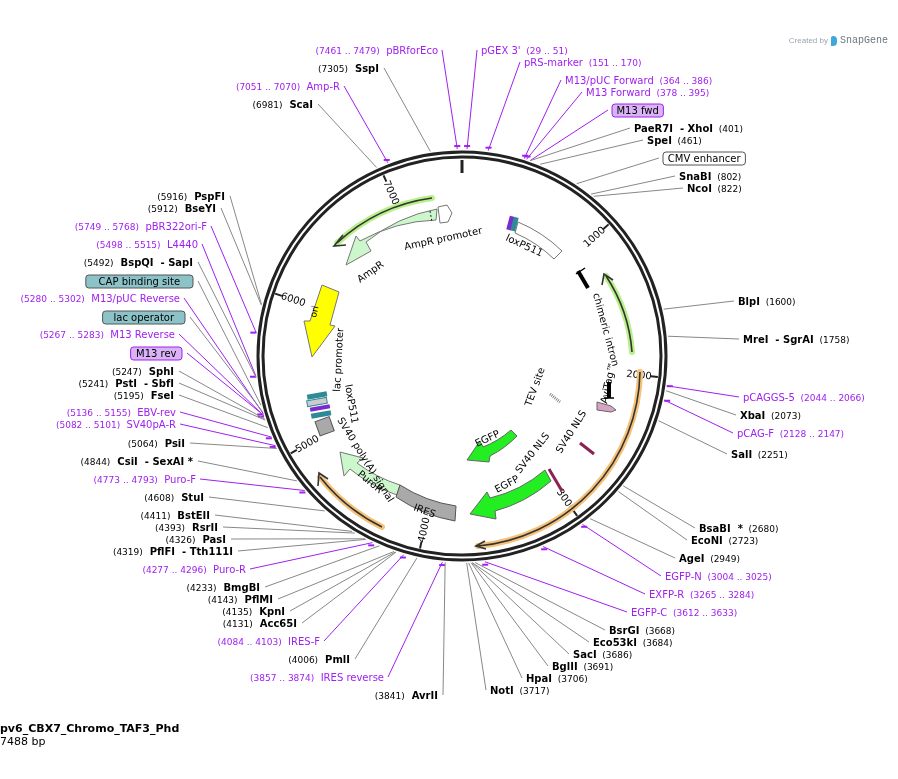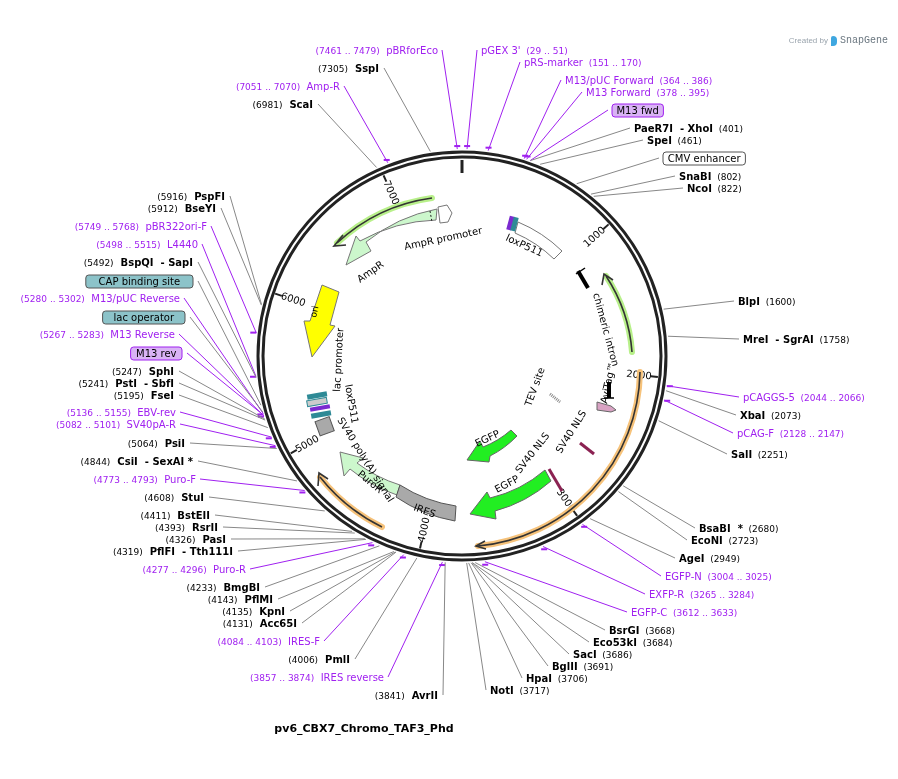--- a/index.html
+++ b/index.html
@@ -1,21 +1,21 @@
 <!DOCTYPE html>
 <html><head>
 <meta charset="utf-8">
 <style>
   html, body { margin:0; padding:0; background:#ffffff; }
   body { width:898px; height:779px; position:relative; overflow:hidden; font-family:"DejaVu Sans", sans-serif; }
   #map { position:absolute; left:0; top:0; width:898px; height:779px; }
   .credit { position:absolute; right:10px; top:3px; font-size:8px; color:#9aa4ad; font-family:"Liberation Sans", sans-serif; display:flex; align-items:center; gap:3px;margin-top:32px; }
   .credit .brand { font-size:10px; color:#6b7780;font-family:Liberation Mono, monospace; }
   .credit .logo { width:6px; height:10px; background:#3fa7e0; border-radius:2px 4px 4px 0; display:inline-block; }
-  .title-block { position:absolute; left:0; width:728px; top:722px; text-align:center; }
+  .title-block { position:absolute; left:0; width:728px; top:722px; }
   .title-block .name { font-weight:bold; font-size:11px; color:#000; }
   .title-block .len { font-size:11px; color:#000; }
   svg text { font-family:"DejaVu Sans", sans-serif; }
 </style>
 </head>
 <body>
 
 <div class="credit">
   <span>Created by</span>
   <span class="logo"></span>
@@ -412,13 +412,14 @@
         <text x="384" y="681" font-size="10" text-anchor="end"><tspan font-weight="normal" fill="#a020f0" font-size="9">(3857 .. 3874)</tspan><tspan font-weight="normal" fill="#a020f0" font-size="10">&nbsp;&nbsp;IRES reverse</tspan></text>
       </g>
       <g>
         <text x="438" y="699" font-size="10" text-anchor="end"><tspan font-weight="normal" fill="#000" font-size="9">(3841)</tspan><tspan font-weight="bold" fill="#000" font-size="10">&nbsp;&nbsp;AvrII</tspan></text>
       </g>
     </g>
 </svg>
 
 <div class="title-block">
   <div class="name">pv6_CBX7_Chromo_TAF3_Phd</div>
+  <div class="len">7488 bp</div>
 </div>
 
 </body></html>

